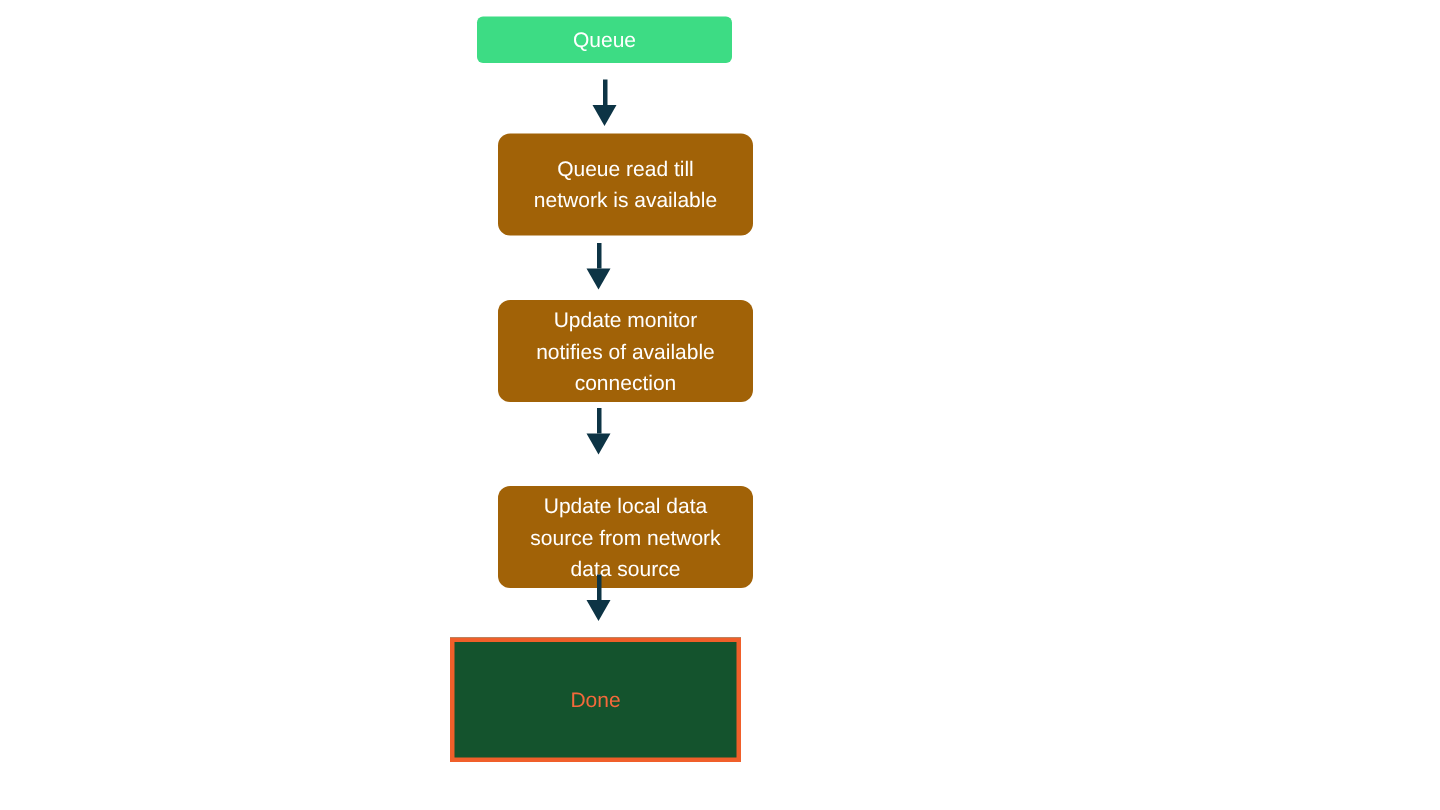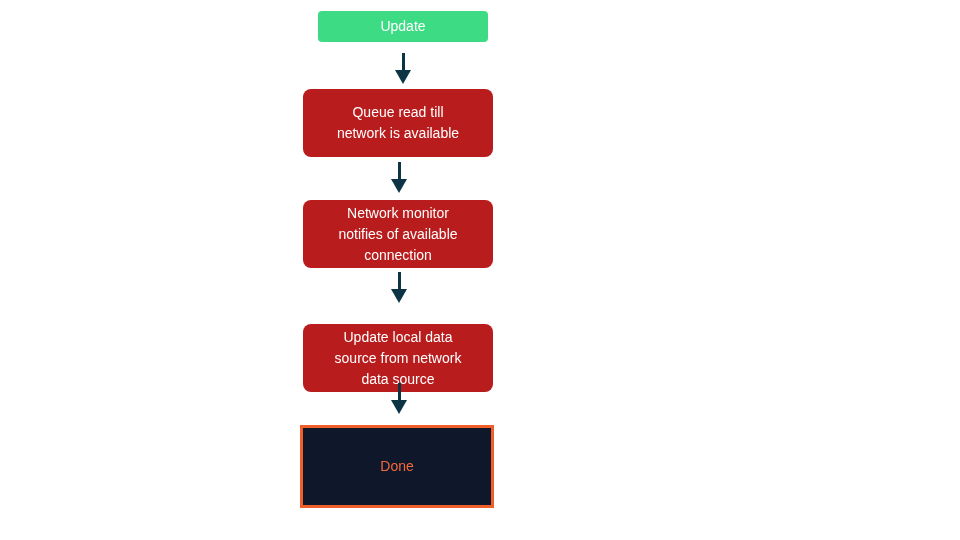--- a/index.html
+++ b/index.html
@@ -31,36 +31,36 @@
   .node-start {
     left: 318px;
     top: 11px;
     width: 170px;
     height: 31px;
     background: #3ddc84;
     color: #ffffff;
     border-radius: 4px;
   }
   .node-process {
-    left: 303px;
-    width: 190px;
+    left: 332px;
+    width: 170px;
     height: 68px;
-    background: #b91c1c;
+    background: #a16207;
     color: #ffffff;
     border-radius: 8px;
   }
   #node-queue   { top: 89px; }
   #node-monitor { top: 200px; }
   #node-update  { top: 312px; margin-top: 12px; }
   .node-end {
     left: 300px;
     top: 425px;
     width: 194px;
     height: 83px;
-    background: #0f172a;
+    background: #14532d;
     border: 3px solid #f05f2a;
     color: #f4693b;
     border-radius: 0;
   }
   .arrow {
     position: absolute;
     width: 16px;
     display: flex;
     flex-direction: column;
     align-items: center;
@@ -80,36 +80,36 @@
   #arrow-1 { left: 395px; top: 53px; }
   #arrow-2 { left: 391px; top: 162px; }
   #arrow-3 { left: 391px; top: 272px; }
   #arrow-4 { left: 391px; top: 383px; }
 </style>
 </head>
 <body>
 
 <div class="canvas">
 
-  <div class="node node-start">Update</div>
+  <div class="node node-start">Queue</div>
 
   <div class="arrow" id="arrow-1">
     <div class="stem"></div>
     <div class="head"></div>
   </div>
 
   <div class="node node-process" id="node-queue">Queue read till
 network is available</div>
 
   <div class="arrow" id="arrow-2">
     <div class="stem"></div>
     <div class="head"></div>
   </div>
 
-  <div class="node node-process" id="node-monitor">Network monitor
+  <div class="node node-process" id="node-monitor">Update monitor
 notifies of available
 connection</div>
 
   <div class="arrow" id="arrow-3">
     <div class="stem"></div>
     <div class="head"></div>
   </div>
 
   <div class="node node-process" id="node-update">Update local data
 source from network

